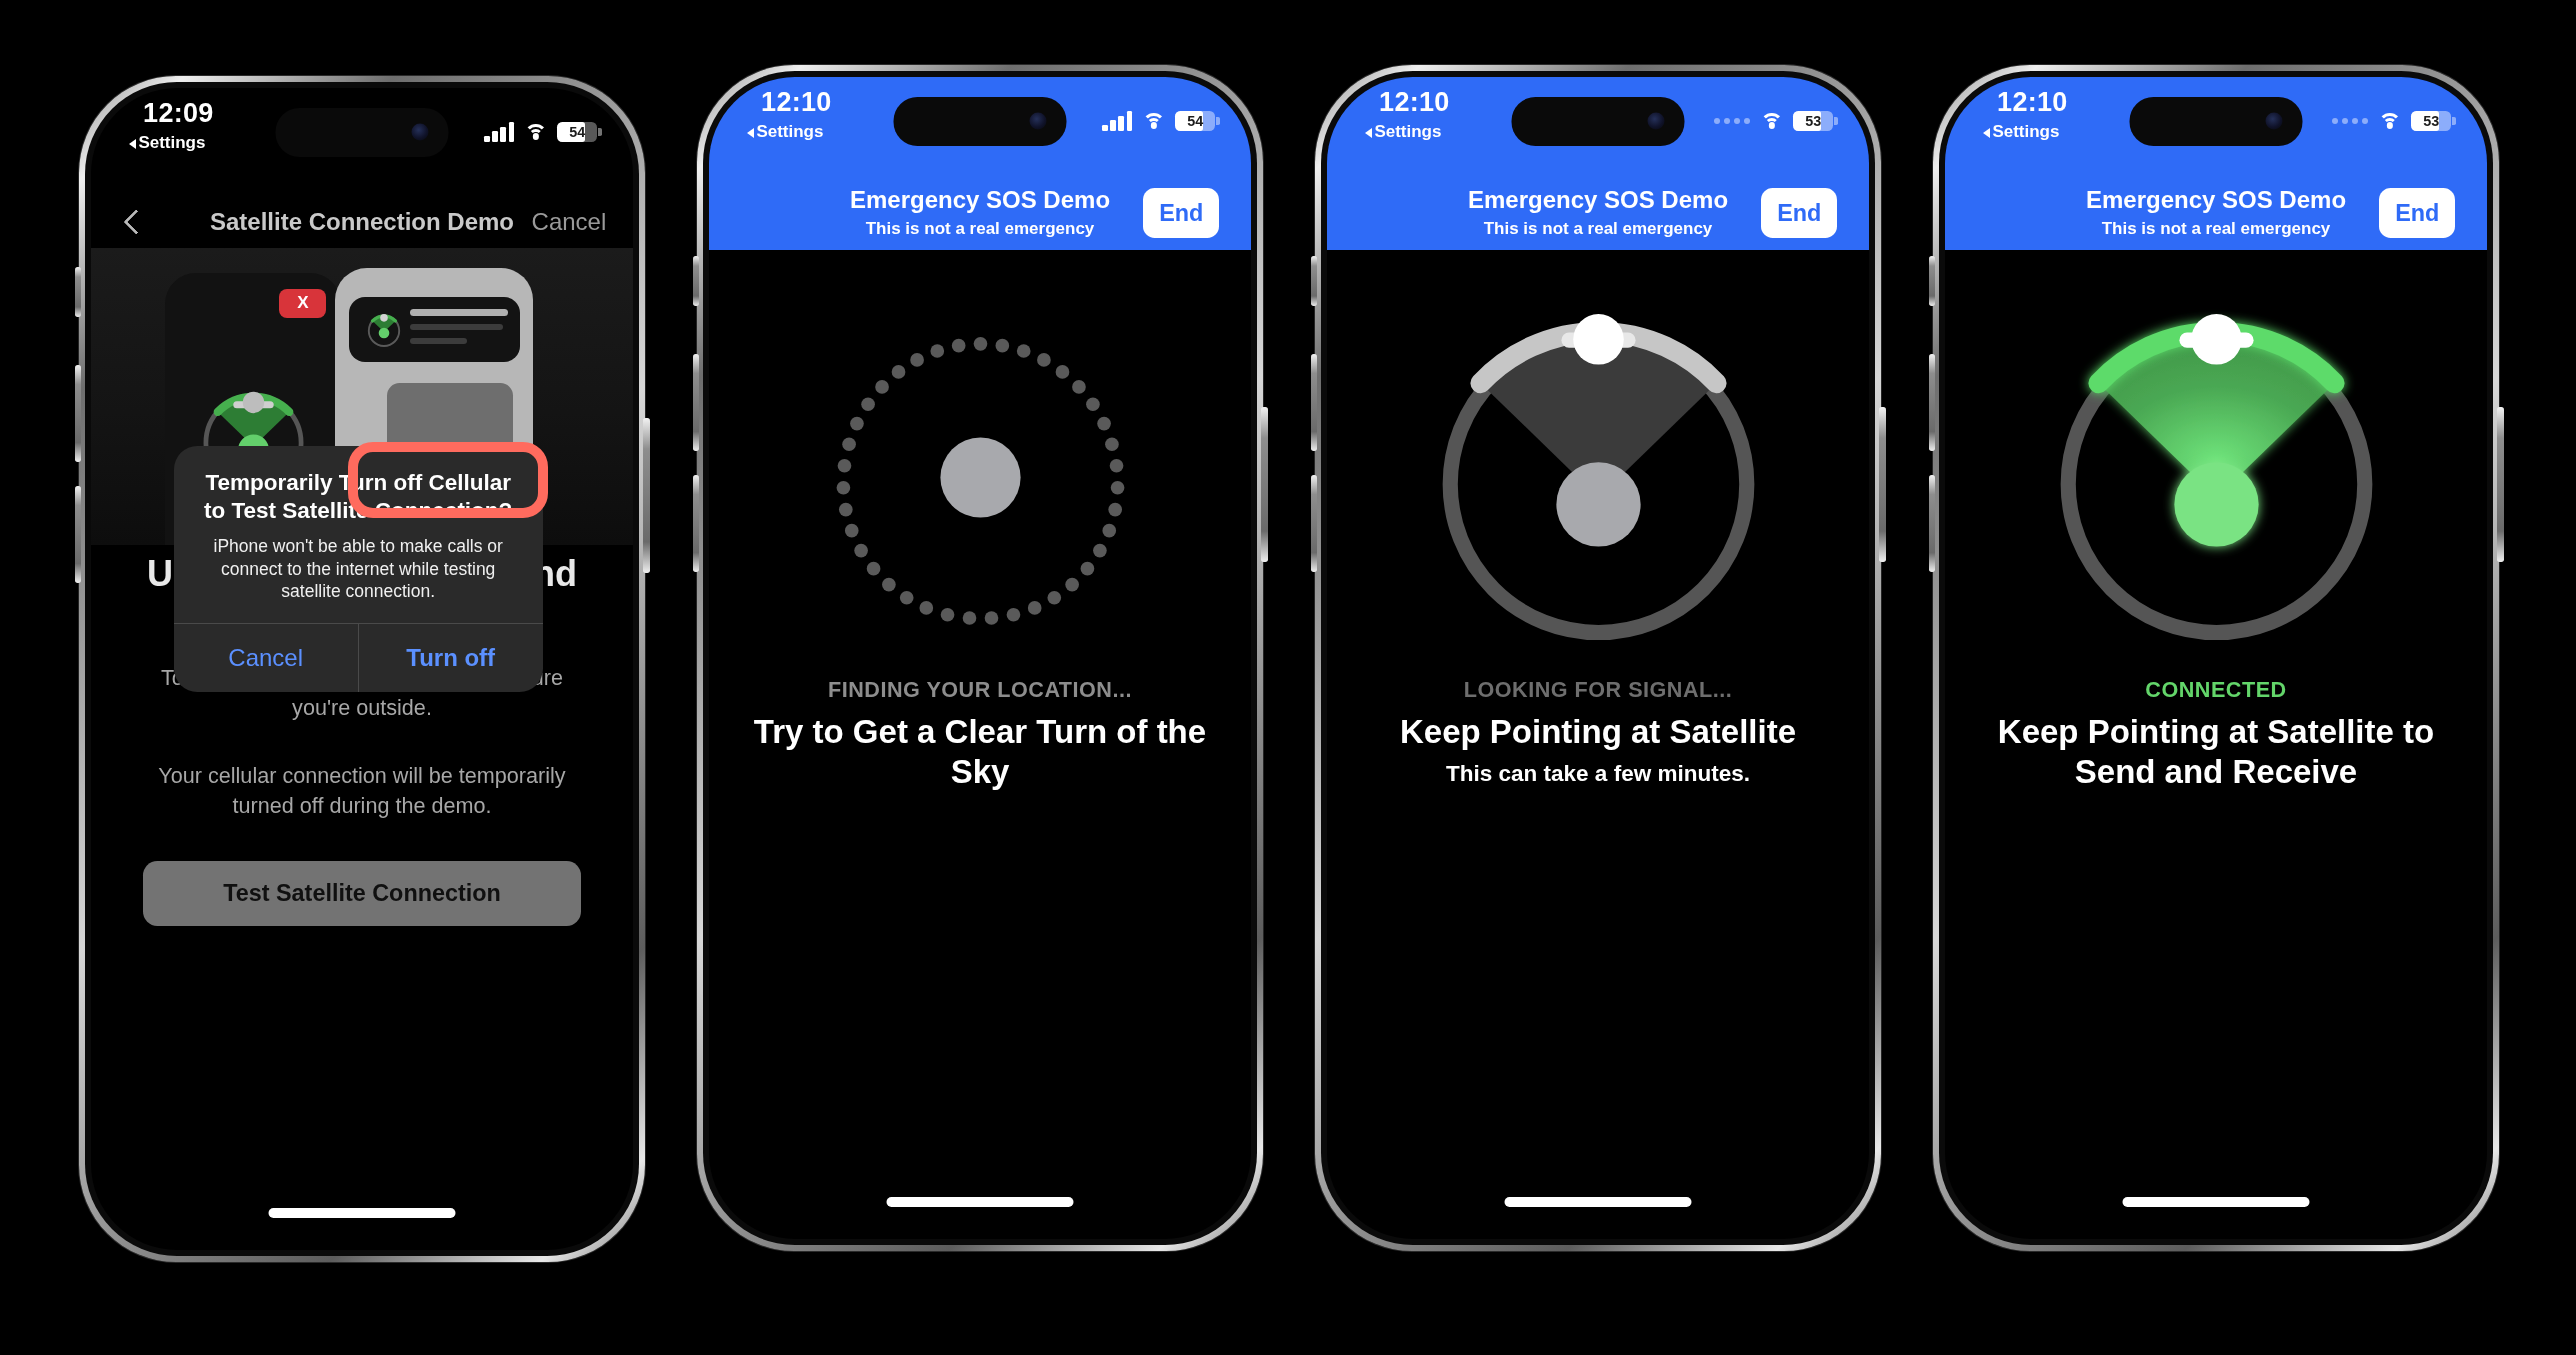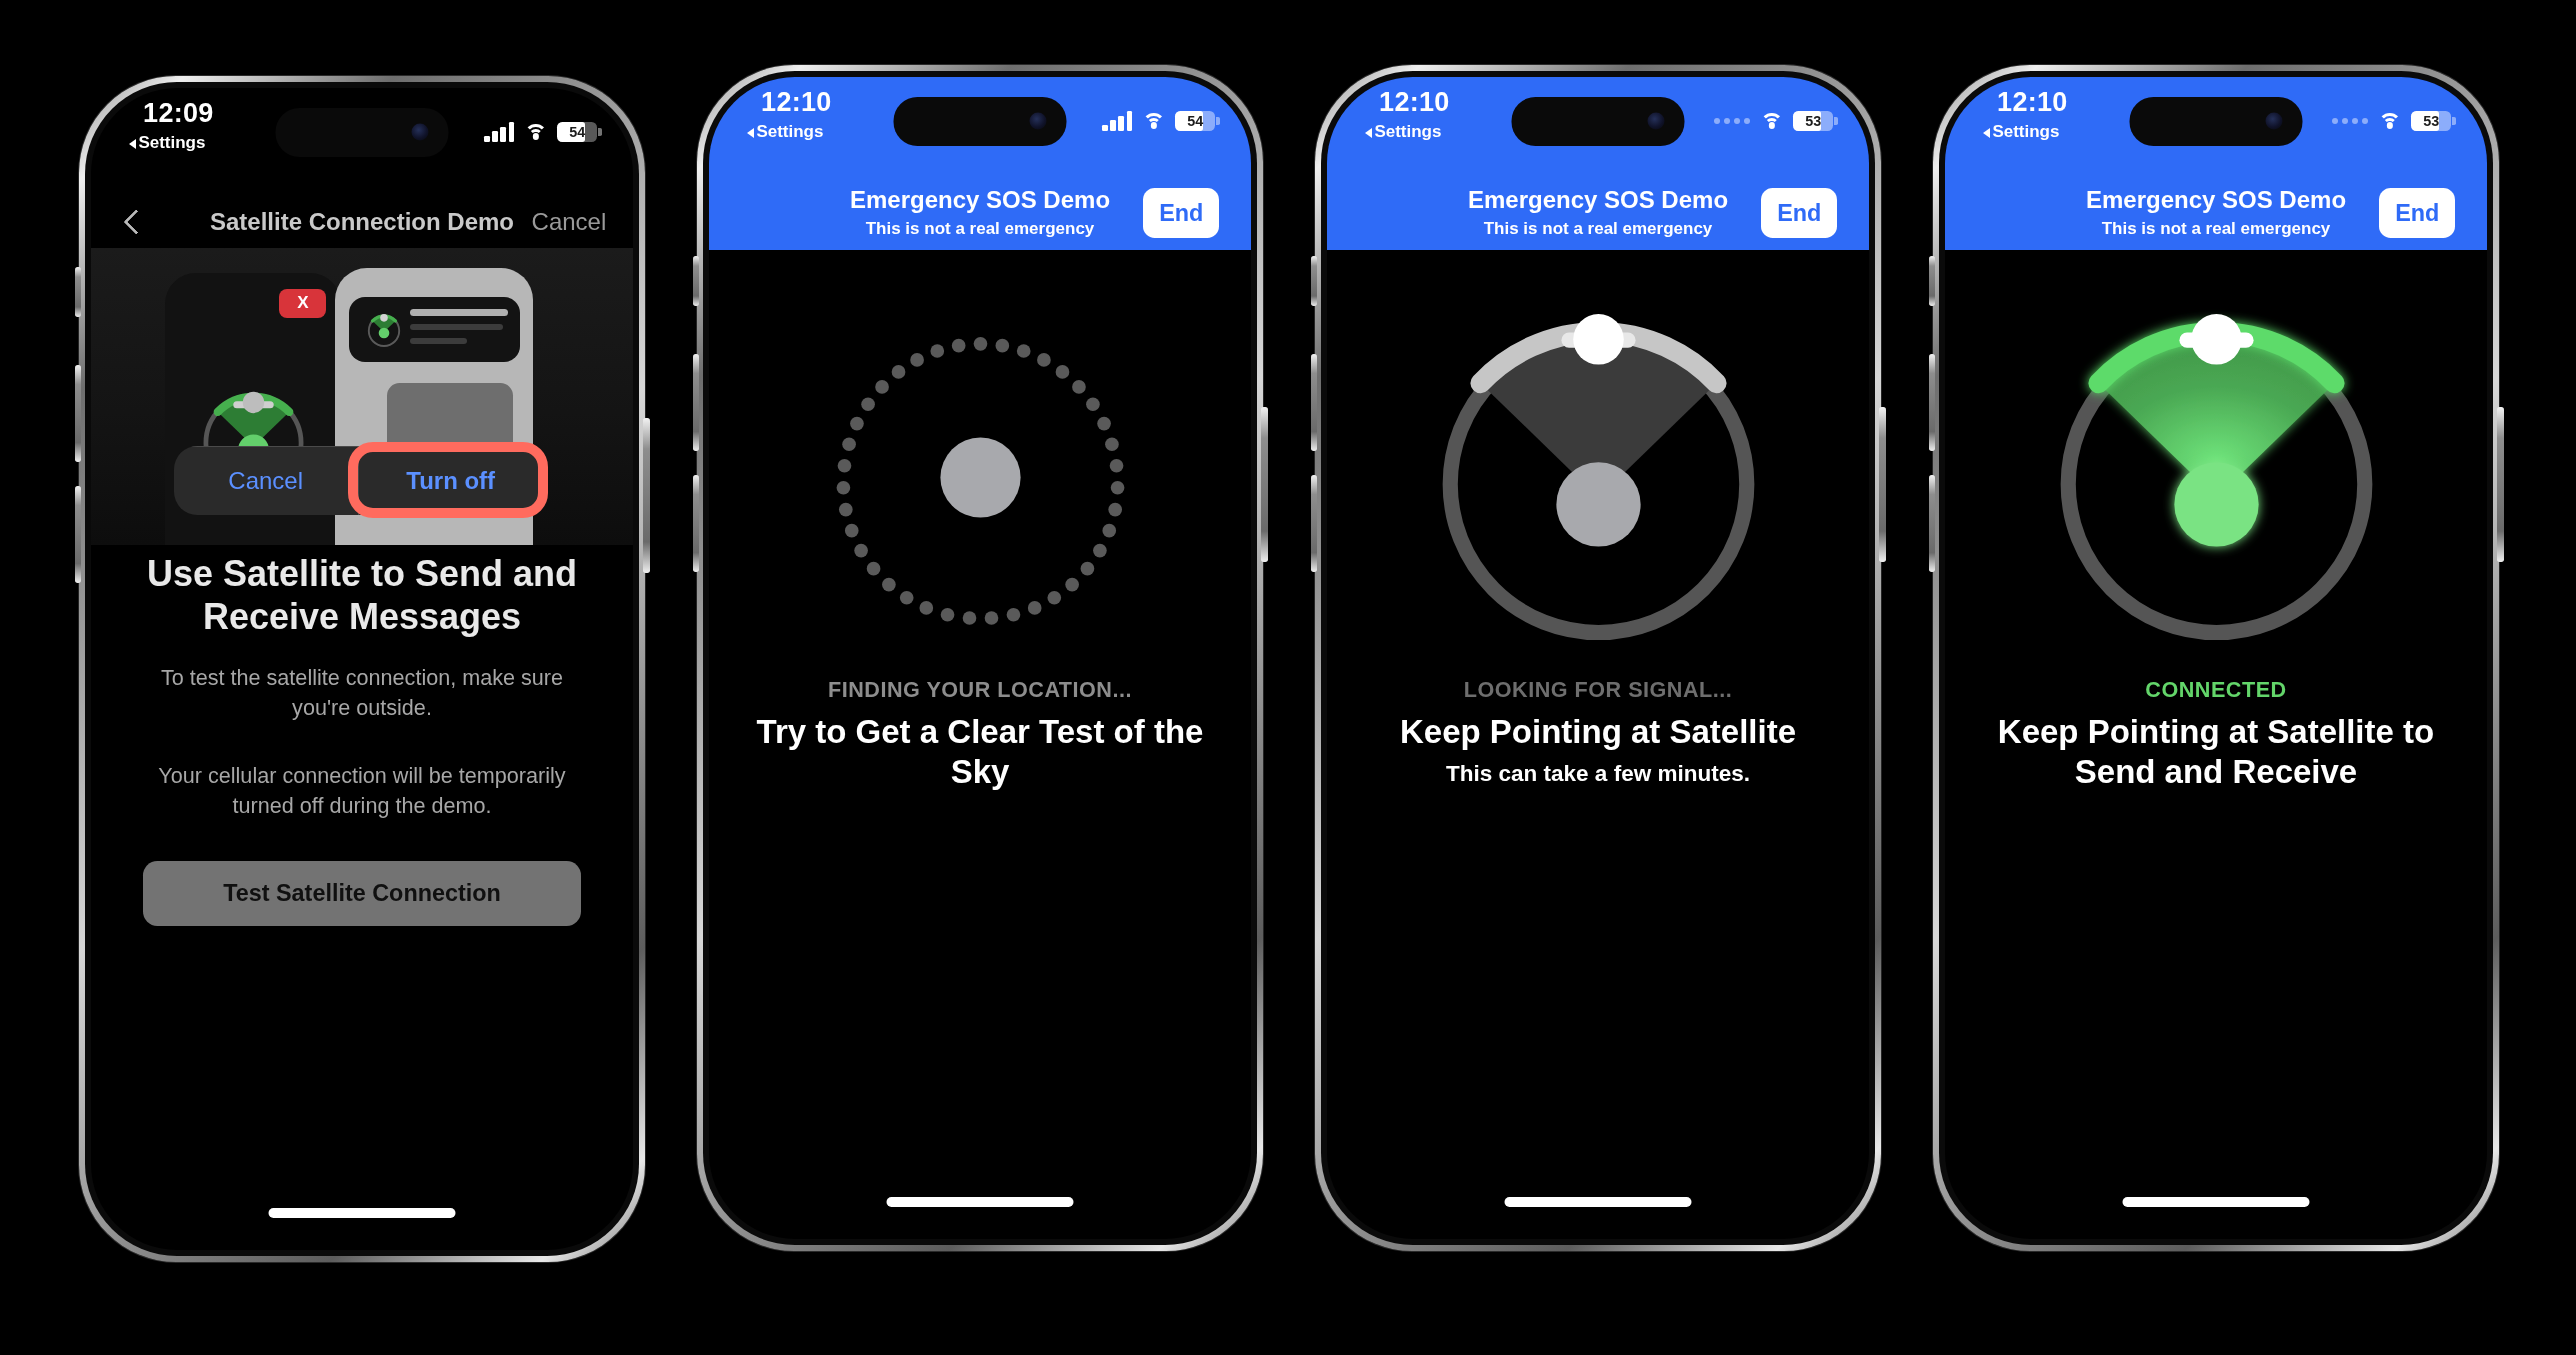--- a/index.html
+++ b/index.html
@@ -263,20 +263,24 @@
 
         </div>
 
         <div class="p1-headline">Use Satellite to Send and Receive Messages</div>
         <div class="p1-para one">To test the satellite connection, make sure you're outside.</div>
         <div class="p1-para two">Your cellular connection will be temporarily turned off during the demo.</div>
         <div class="p1-testbtn">Test Satellite Connection</div>
 
         <div class="alert-wrap">
           <div class="alert">
+            <div class="alert-body">
+              <div class="alert-title">Temporarily Turn off Cellular to Test Satellite Connection?</div>
+              <div class="alert-msg">iPhone won't be able to make calls or connect to the internet while testing satellite connection.</div>
+            </div>
             <div class="alert-actions">
               <div class="alert-btn cancel">Cancel</div>
               <div class="alert-btn confirm">Turn off</div>
             </div>
           </div>
           <div class="focus-ring"></div>
         </div>
 
         <div class="home-ind"></div>
       </div>
@@ -366,21 +370,21 @@
                 <circle cx="44.8" cy="28.9" r="4.6"></circle>
               <circle cx="57.3" cy="20.8" r="4.6"></circle>
                 <circle cx="70.9" cy="14.8" r="4.6"></circle>
               <circle cx="85.3" cy="11.2" r="4.6"></circle>
             </g>
             <circle cx="100" cy="100" r="27" fill="#a8a9ad"></circle>
           </svg>
         </div>
 
         <div class="status-cap" style="top:600px; color:#8d8d8d;">FINDING YOUR LOCATION...</div>
-        <div class="big-head" style="top:635px;">Try to Get a Clear Test of the Sky</div>
+        <div class="big-head" style="top:635px;">Try to Get a Clear Turn of the Sky</div>
 
         <div class="home-ind"></div>
       </div>
     </div>
   </div>
 
   <div class="phone" style="left:1315px; top:65px;">
     <span class="btn-mute"></span>
     <span class="btn-volup"></span>
     <span class="btn-voldn"></span>

